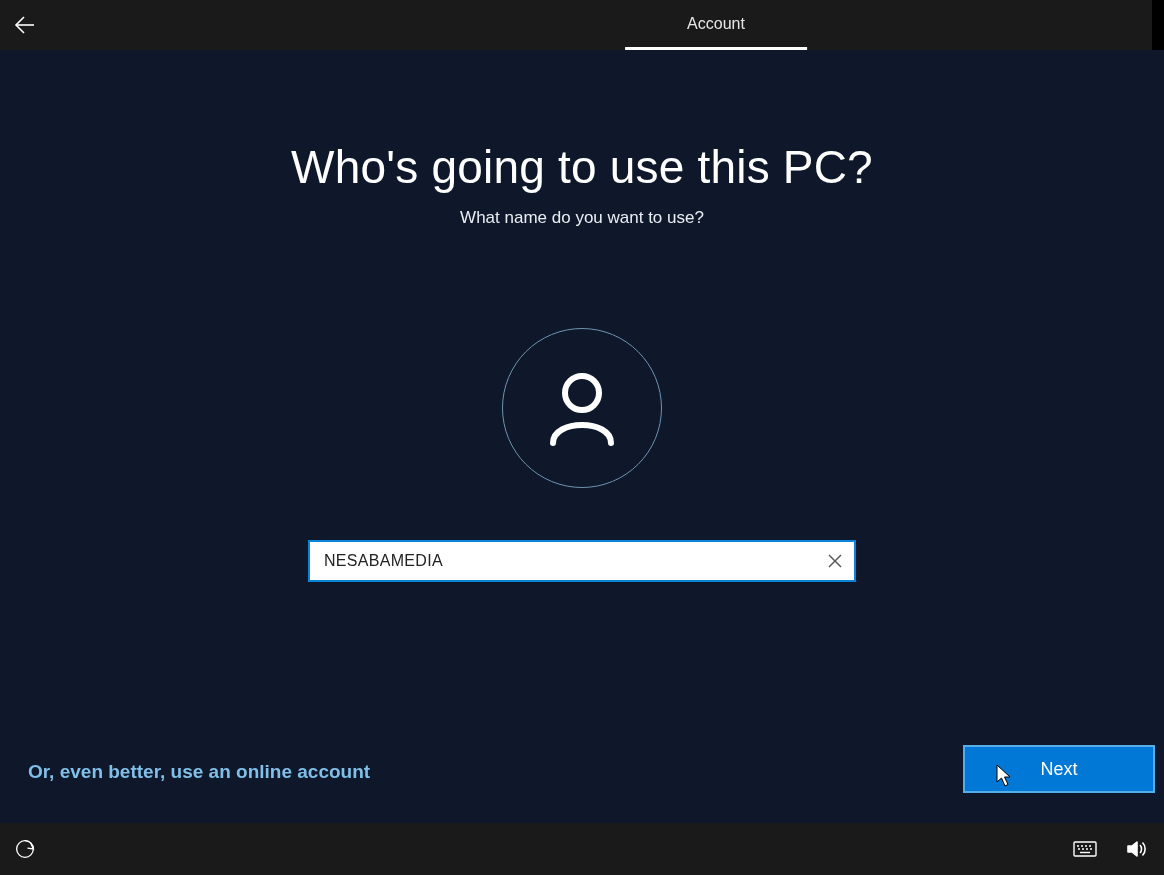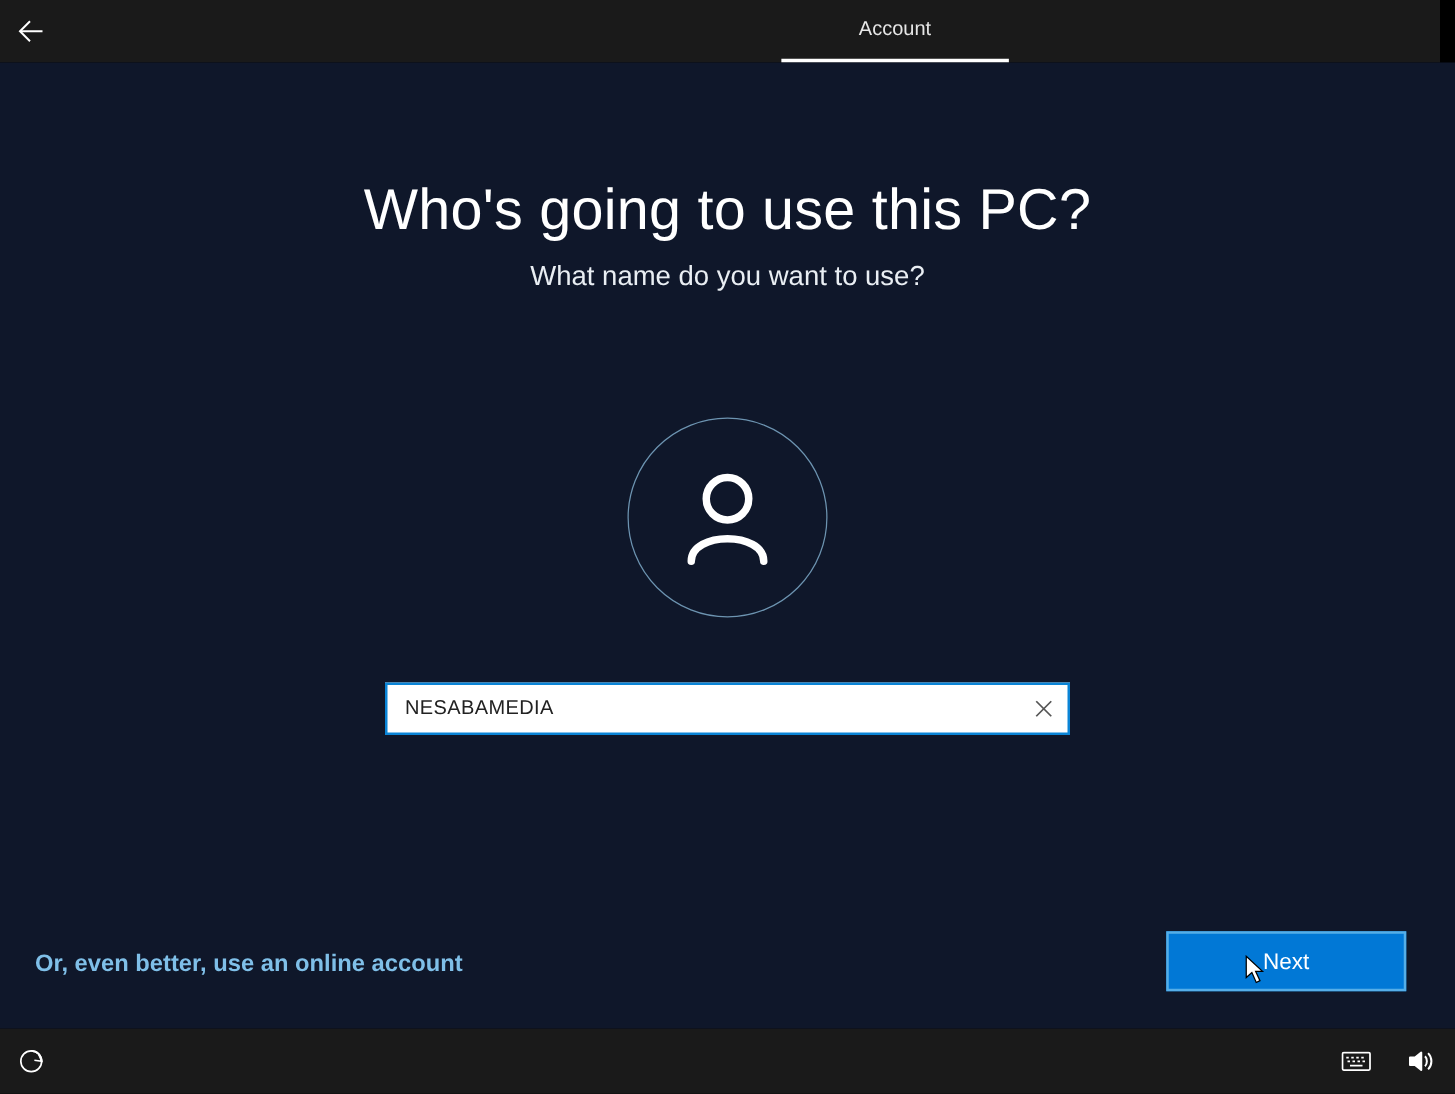--- a/index.html
+++ b/index.html
@@ -49,21 +49,21 @@
 
   .heading {
     text-align: center;
     font-size: 46px;
     font-weight: 300;
     letter-spacing: 0.2px;
     margin-top: 90px;
   }
   .subheading {
     text-align: center;
-    font-size: 22px;
+    font-size: 17px;
     font-weight: 400;
     margin-top: 14px;
     color: #e9eef3;
   }
 
   .avatar-wrap {
     width: 160px; height: 160px;
     border: 1.5px solid #6d94b1;
     border-radius: 50%;
     margin: 100px auto 0 auto;
@@ -101,21 +101,21 @@
     left: 28px;
     bottom: 40px;
     color: #7fbfe8;
     font-size: 19px;
     font-weight: 600;
     cursor: pointer;
   }
 
   .next-btn {
     position: absolute;
-    right: 39px;
+    right: 9px;
     bottom: 30px;
     width: 192px;
     height: 48px;
     background: #0178d6;
     border: 2px solid #55aee8;
     color: #fff;
     font-size: 18px;
     display: flex;
     align-items: center;
     justify-content: center;

